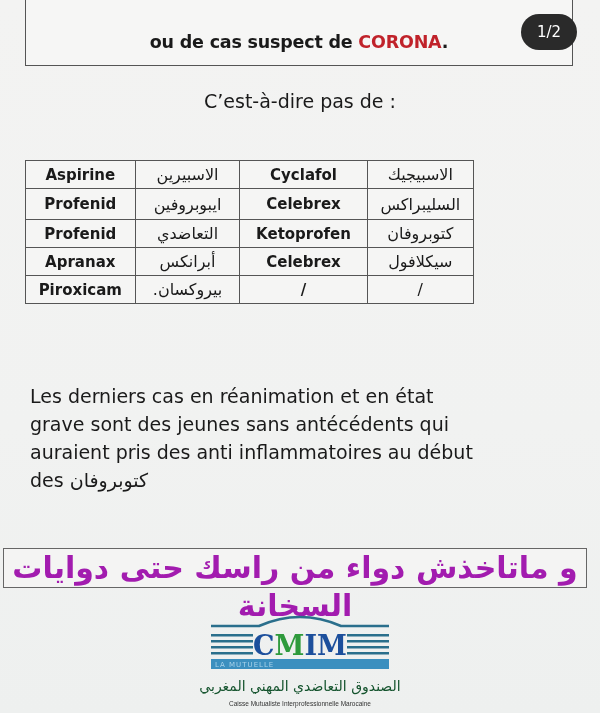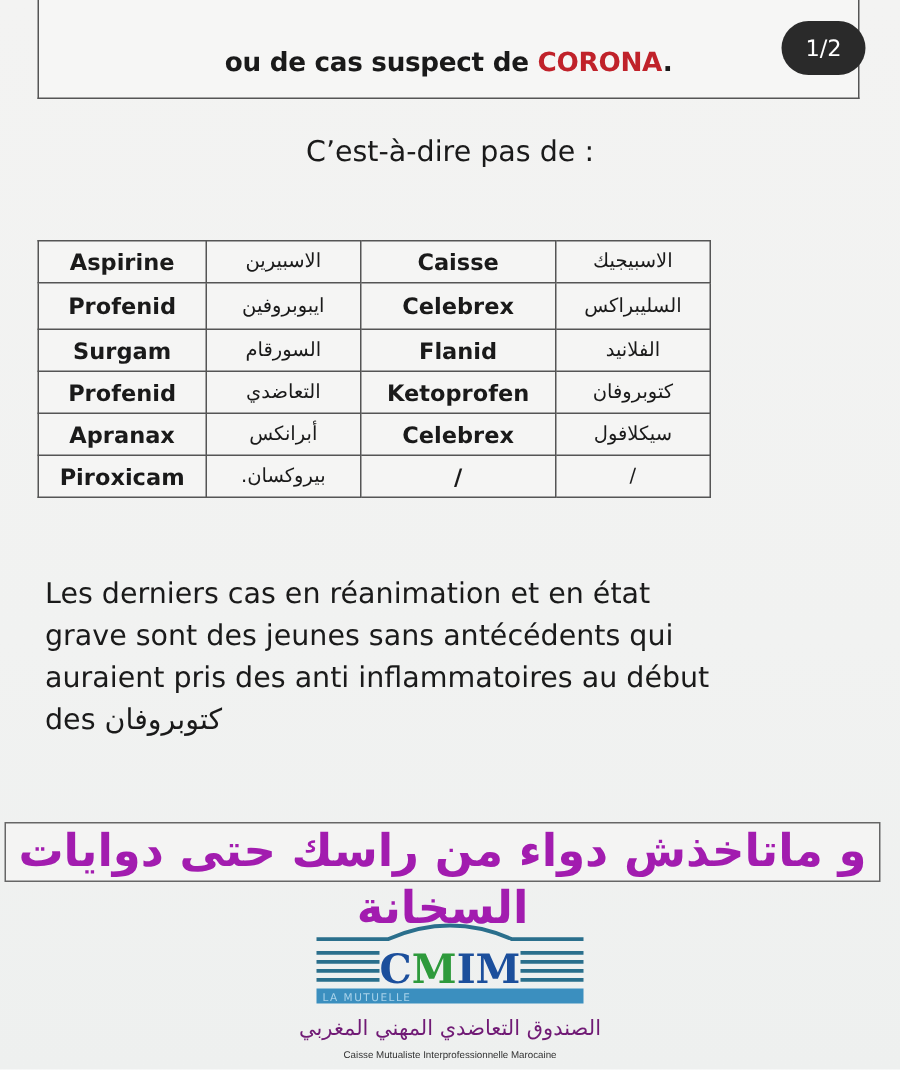--- a/index.html
+++ b/index.html
@@ -23,35 +23,35 @@
   }
   .subtitle { position: absolute; top: 90px; left: 0; width: 600px; text-align: center; font-size: 19px; }
   table.drugs {
     position: absolute; left: 25px; top: 143px; width: 449px;
     border-collapse: collapse; background: #f5f5f4; margin-top: 17px;
   }
   table.drugs td {
     border: 1.2px solid #555; height: 27px; text-align: center;
     font-size: 15px; font-weight: bold; padding: 0;
   }
-  table.drugs td.ar { font-weight: normal; font-size: 13px; direction: rtl; }
+  table.drugs td.ar { font-weight: normal; font-size: 16px; direction: rtl; }
   table.drugs tr.tall td { height: 30px; }
   .paragraph {
     position: absolute; top: 382px; left: 30px; width: 540px; 
     font-size: 19px; line-height: 28px;
   }
   .warning-box {
     position: absolute; left: 3px; top: 548px; width: 584px; height: 40px;
     border: 1.5px solid #666; background: #f4f4f3; box-sizing: border-box;
     text-align: center; direction: rtl;
   }
   .warning-text { font-size: 30px; font-weight: bold; color: #a21caf; line-height: 38px; }
   .logo { position: absolute; left: 207px; top: 612px; width: 186px; height: 94px; }
   .logo-svg { position: absolute; left: 0; top: 0; }
-  .logo-ar { position: absolute; top: 66px; left: -10px; width: 206px; text-align: center; font-size: 14px; direction: rtl; color: #701a75; }
+  .logo-ar { position: absolute; top: 66px; left: -10px; width: 206px; text-align: center; font-size: 14px; direction: rtl; color: #14532d; }
   .logo-fr { position: absolute; top: 88px; left: -10px; width: 206px; text-align: center; font-size: 6.5px; color: #333; font-family: "Liberation Sans", sans-serif; }
 </style>
 </head>
 <body>
 
 <div class="header-box">
   <div class="header-line2">
     <span>ou de cas suspect de </span><span class="red">CORONA</span><span>.</span>
   </div>
 </div>
@@ -64,34 +64,28 @@
   <colgroup>
       <col style="width:128px">
       <col style="width:130px">
       <col style="width:150px">
       <col style="width:125px">
     </colgroup>
   <tbody>
     <tr>
       <td>Aspirine</td>
       <td class="ar">الاسبيرين</td>
-      <td>Caisse</td>
+      <td>Cyclafol</td>
       <td class="ar">الاسبيجيك</td>
     </tr>
     <tr class="tall">
       <td>Profenid</td>
       <td class="ar">ايبوبروفين</td>
       <td>Celebrex</td>
       <td class="ar">السليبراكس</td>
-    </tr>
-    <tr>
-      <td>Surgam</td>
-      <td class="ar">السورقام</td>
-      <td>Flanid</td>
-      <td class="ar">الفلانيد</td>
     </tr>
     <tr>
       <td>Profenid</td>
       <td class="ar">التعاضدي</td>
       <td>Ketoprofen</td>
       <td class="ar">كتوبروفان</td>
     </tr>
     <tr>
       <td>Apranax</td>
       <td class="ar">أبرانكس</td>

